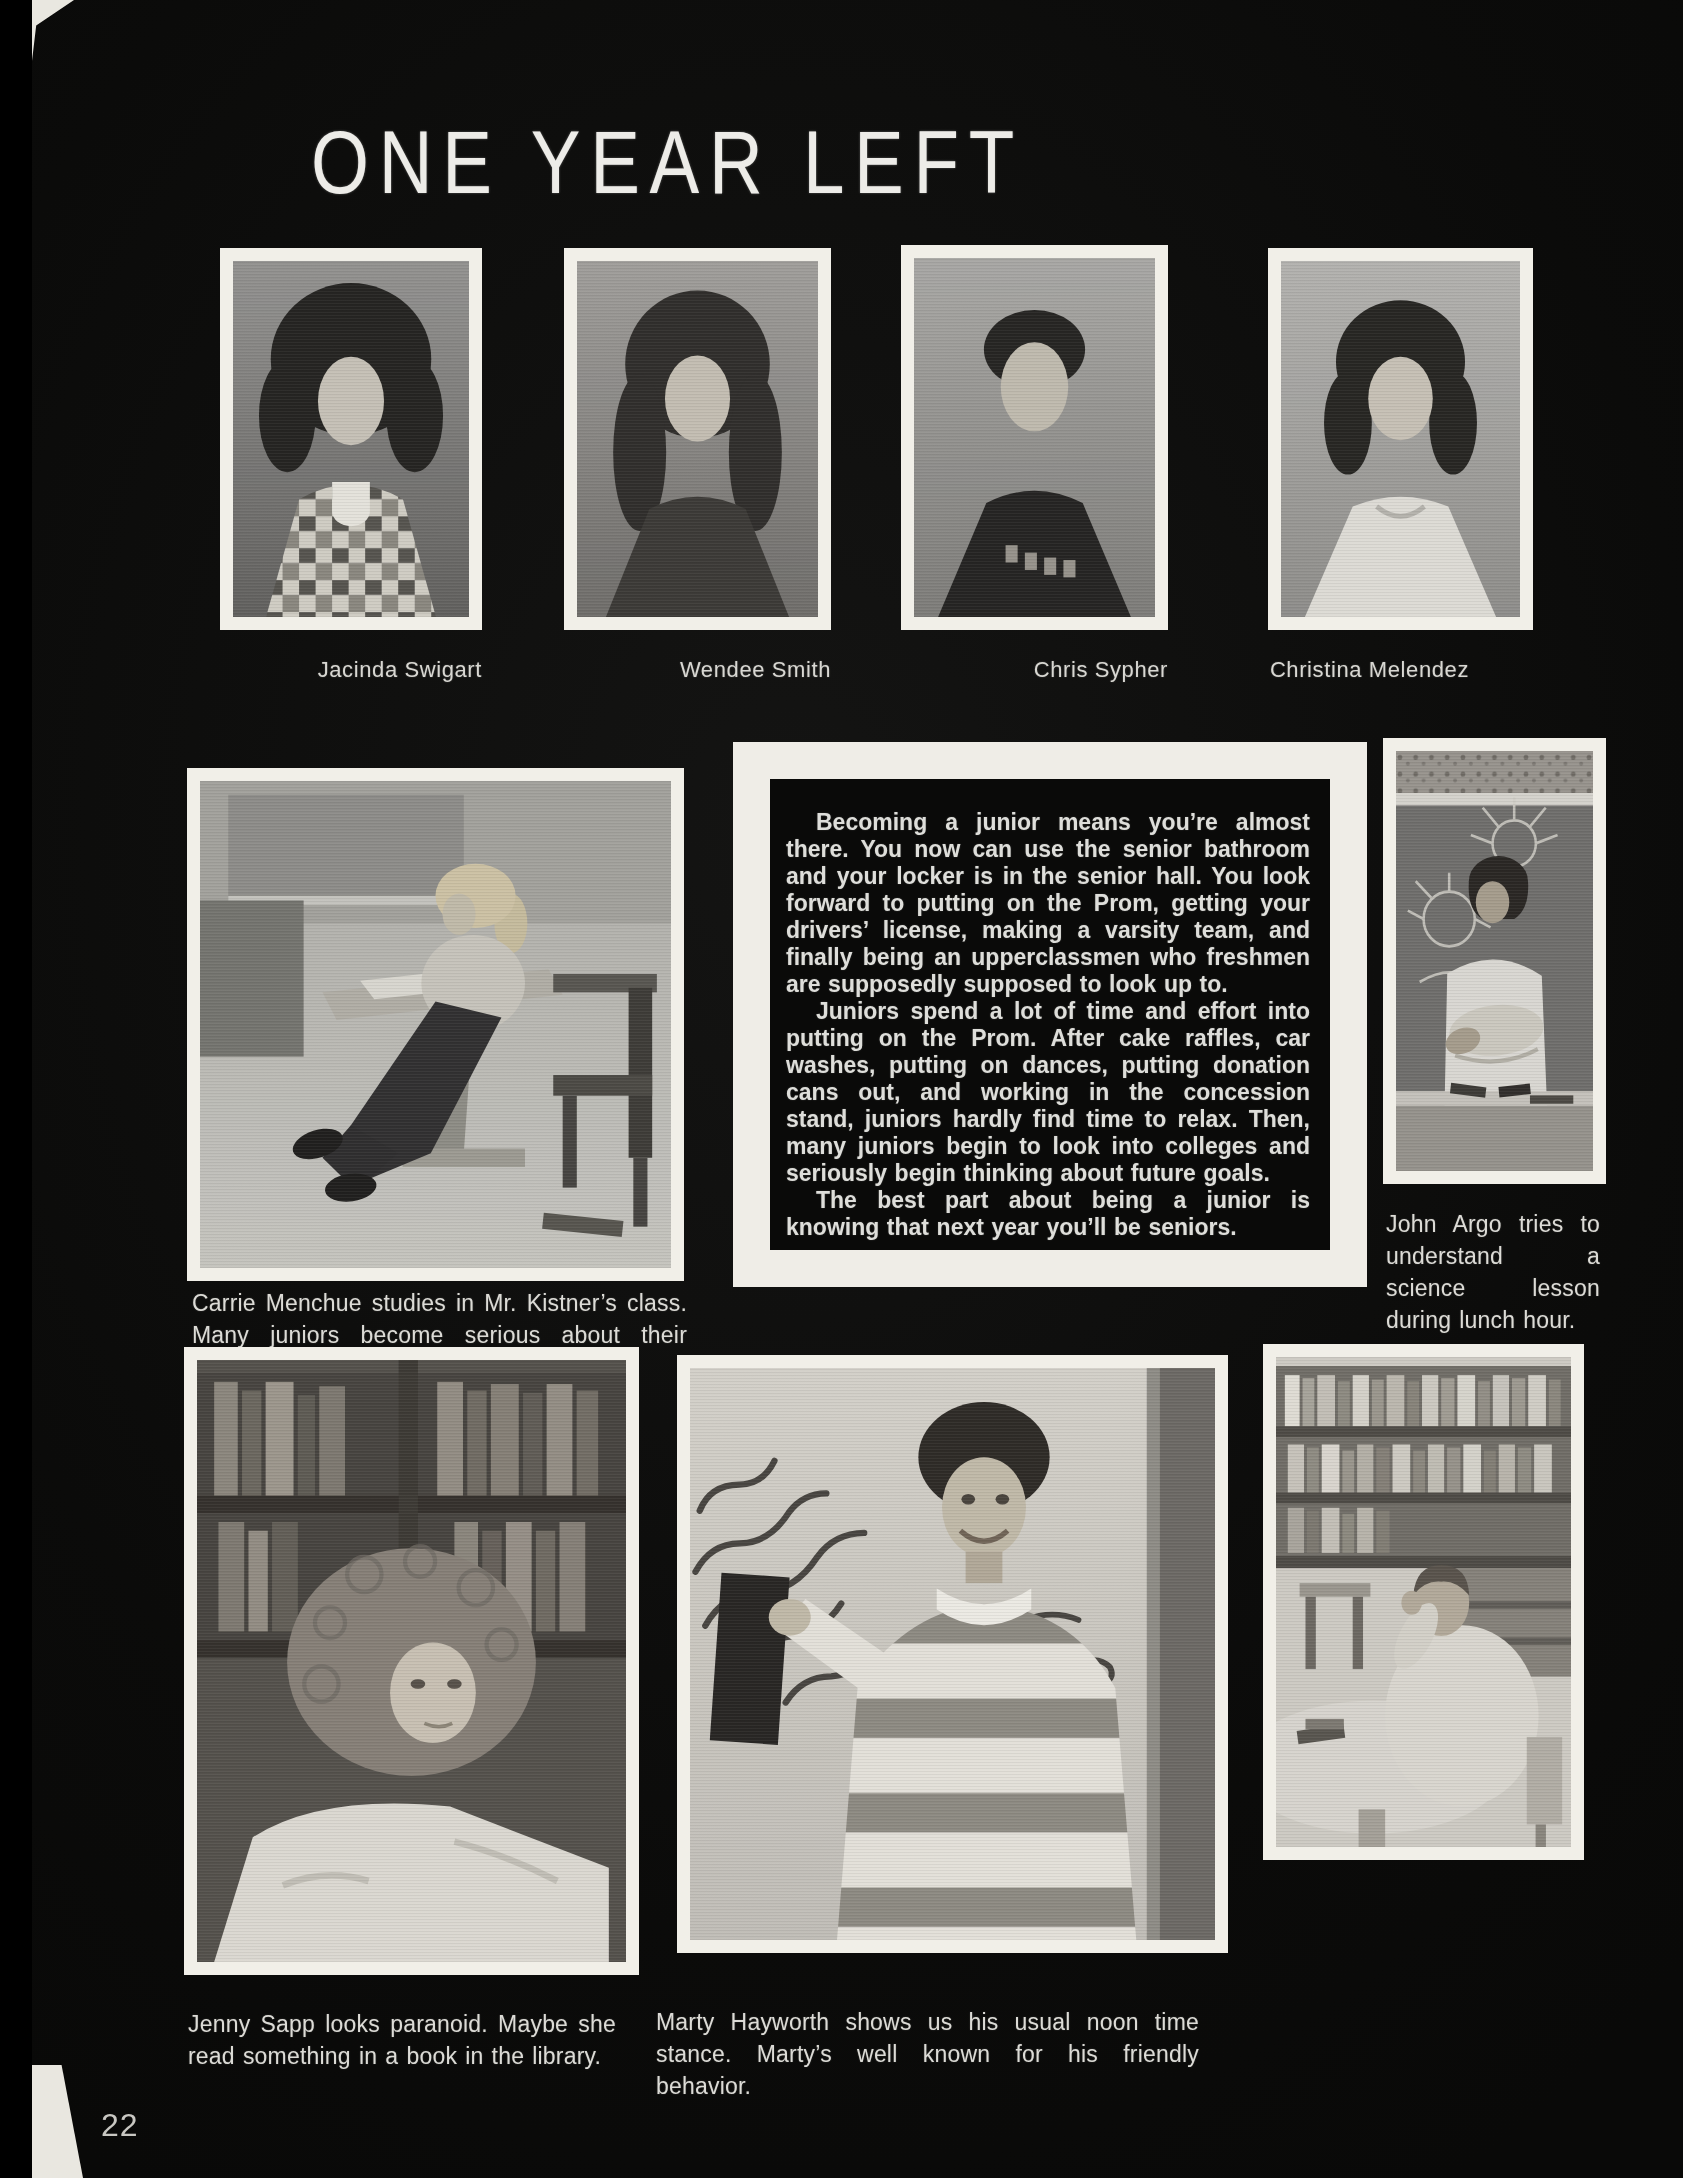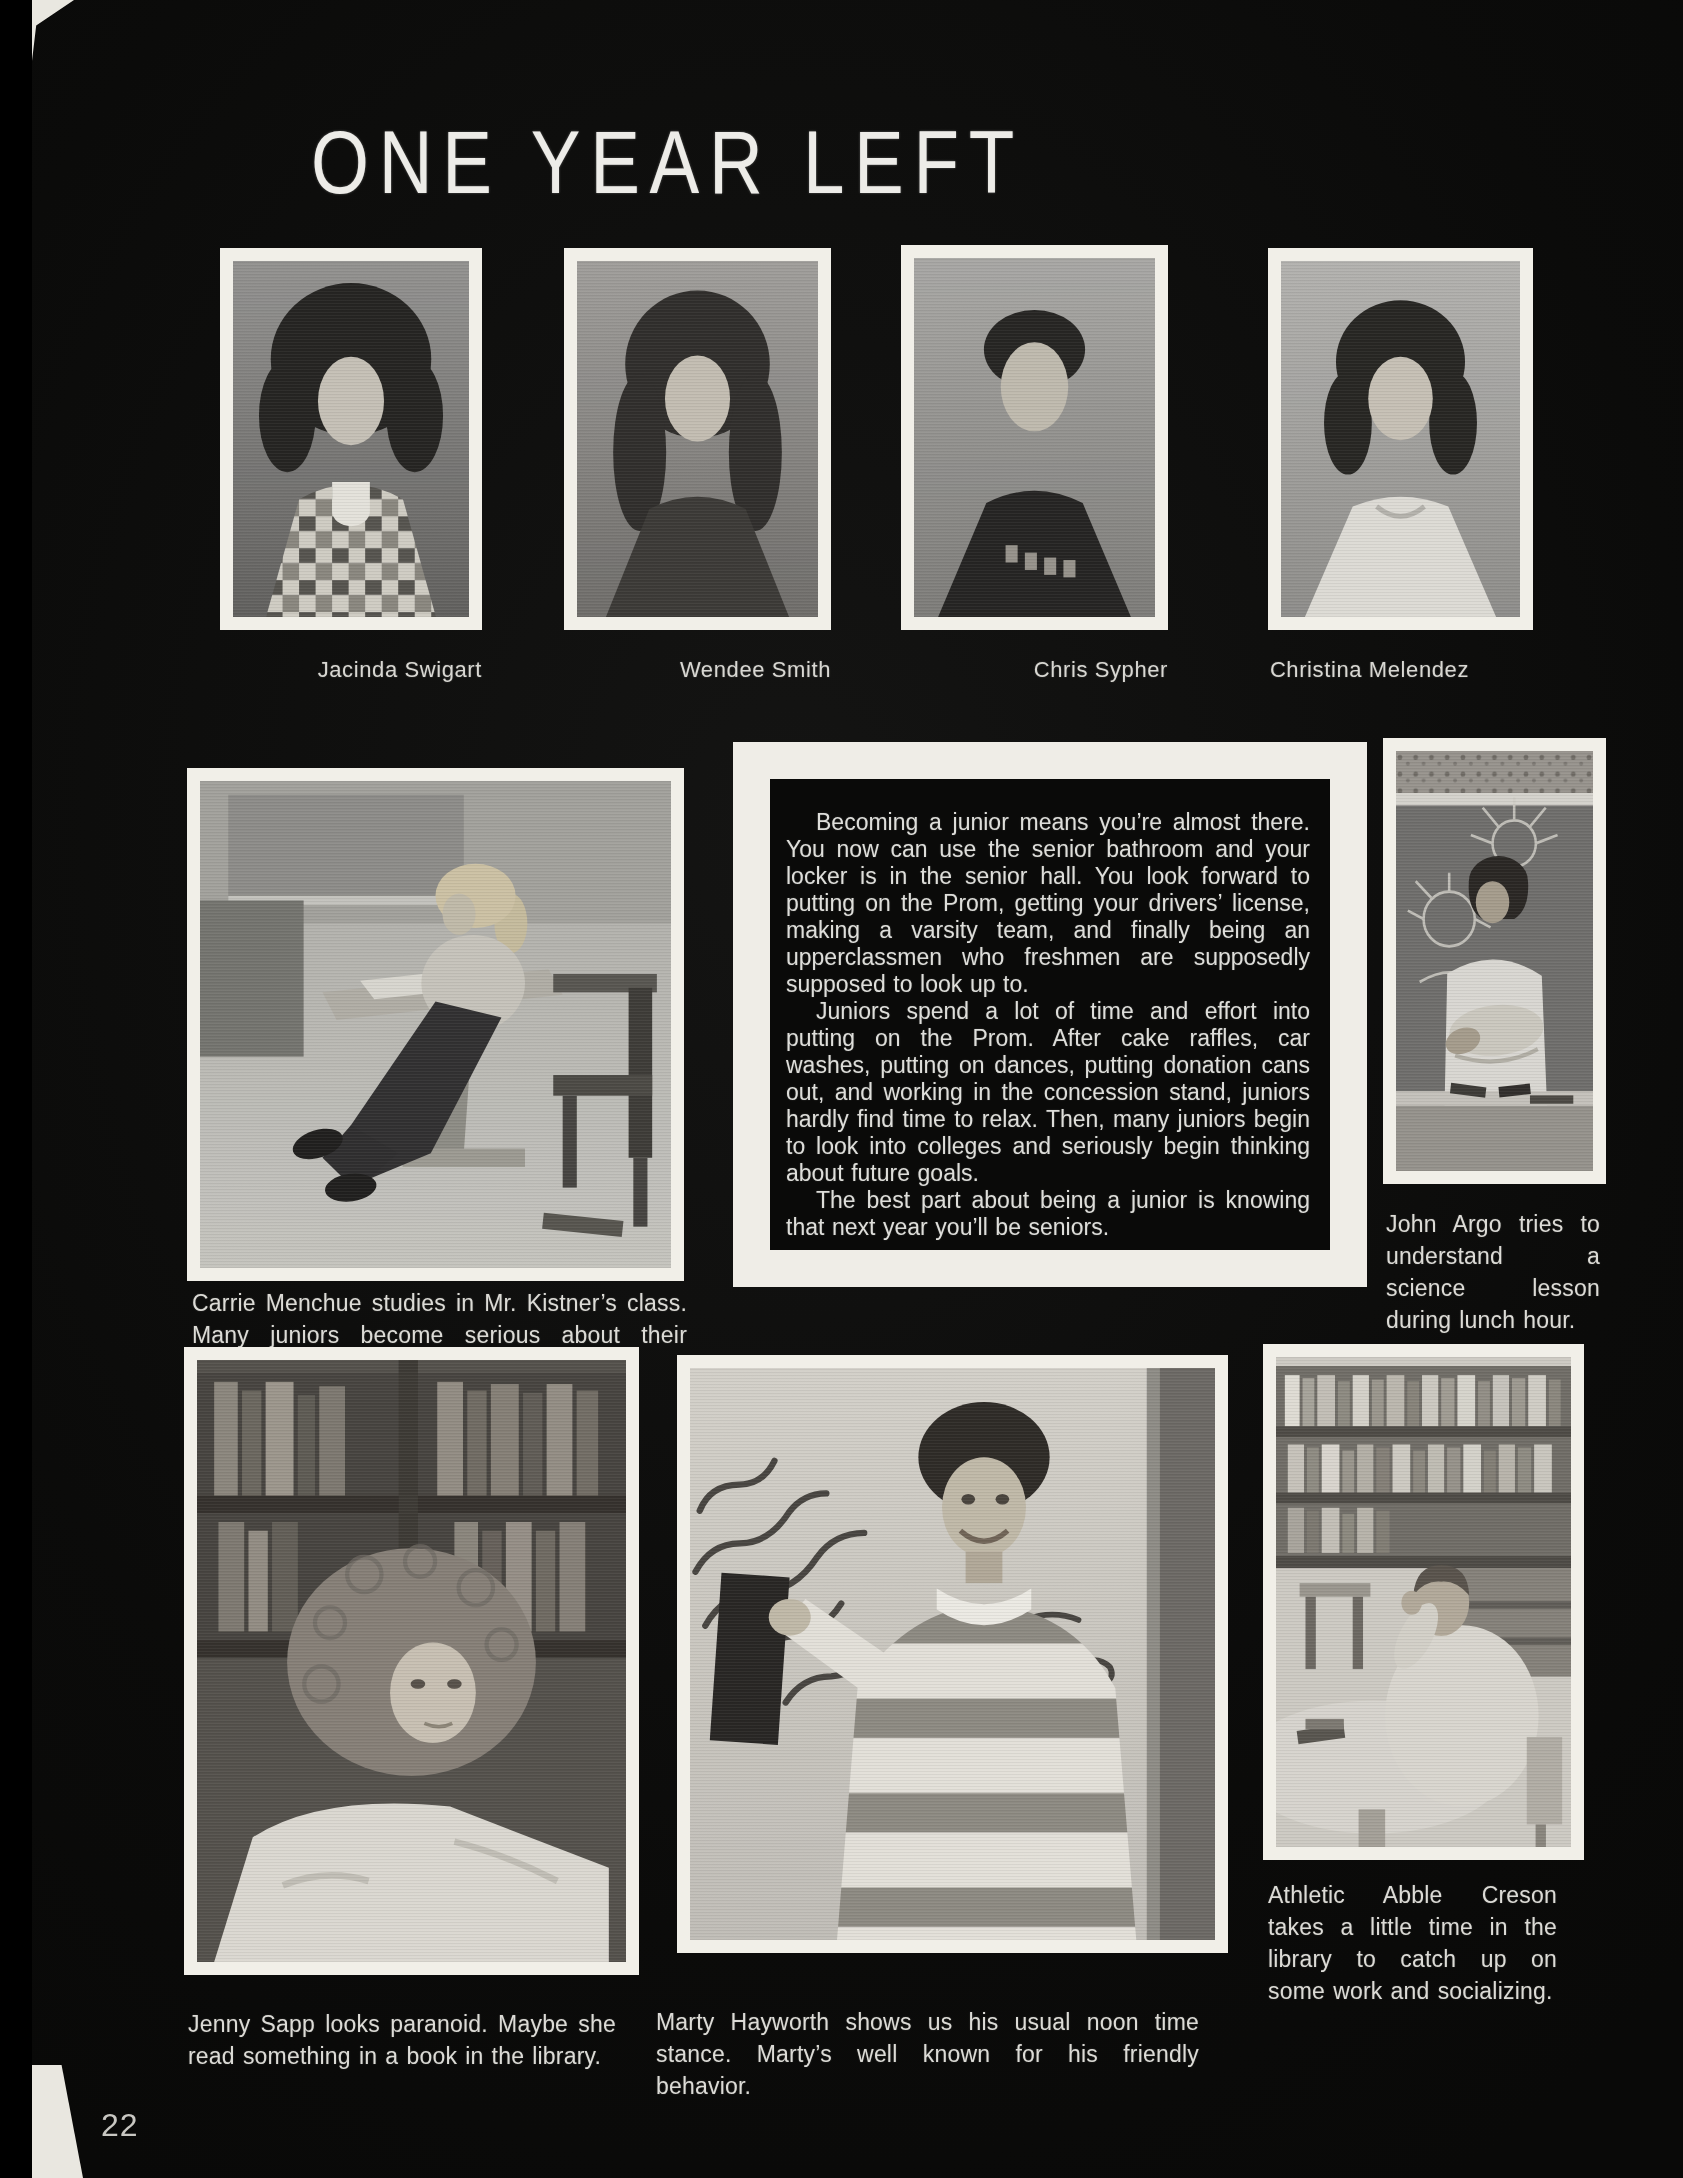--- a/index.html
+++ b/index.html
@@ -37,21 +37,21 @@
   .n3{left:869px;width:267px;} .n4{left:1172px;width:265px;}
   .caption{position:absolute;color:#dcdbd6;font-size:23px;line-height:32px;text-align:justify;
            letter-spacing:0.2px;word-spacing:1.5px;text-shadow:0 0 2px rgba(245,245,240,.2);}
   .cap-carrie{left:160px;top:1287px;width:495px;}
   .cap-john{left:1354px;top:1208px;width:214px;}
   .cap-jenny{left:156px;top:2008px;width:428px;}
   .cap-marty{left:624px;top:2006px;width:543px;}
   .cap-abble{left:1236px;top:1879px;width:289px;}
   
   .article-frame{position:absolute;left:701px;top:742px;width:634px;height:545px;box-sizing:border-box;
-                 background:#0a0a09;border:37px solid #efede7;}
+                 background:#0a0a09;border:37px solid #efede7;font-weight:bold;}
   .article-text{padding:30px 20px 0 16px;font-size:23px;line-height:27px;color:#dededa;
                 text-align:justify;word-spacing:1.2px;text-shadow:0 0 2px rgba(245,245,240,.2);}
   .article-text p{margin:0;text-indent:30px;}
   .pageno{position:absolute;left:69px;top:2107px;font-size:32px;color:#c8c7c2;letter-spacing:1px;}
 </style>
 </head>
 <body>
 
 <div class="page">
 
@@ -390,20 +390,19 @@
         <ellipse cx="112" cy="163" rx="19" ry="22" fill="#b4ab9b"></ellipse>
         <path d="M93,158 Q95,138 112,138 Q130,138 131,158 Q122,148 112,149 Q101,148 93,158 Z" fill="#57514a"></path>
         <ellipse cx="95" cy="185" rx="11" ry="24" fill="#d6d3cb" transform="rotate(28 95 185)"></ellipse>
         <ellipse cx="92" cy="163" rx="7" ry="8" fill="#b4ab9b"></ellipse>
         <rect x="170" y="252" width="24" height="58" fill="#b3afa7"></rect>
         <rect x="176" y="310" width="7" height="15" fill="#8a867e"></rect>
       </svg>
     </div>
   </figure>
 
-  <div class="caption cap-abble">Athletic Abble Creson takes a little time in the library to catch up on some work and socializing.</div>
   <div class="caption cap-jenny">Jenny Sapp looks paranoid. Maybe she read something in a book in the library.</div>
   <div class="caption cap-marty">Marty Hayworth shows us his usual noon time stance. Marty’s well known for his friendly behavior.</div>
 
   <div class="pageno">22</div>
 
 </div>
 
 
 </body></html>

